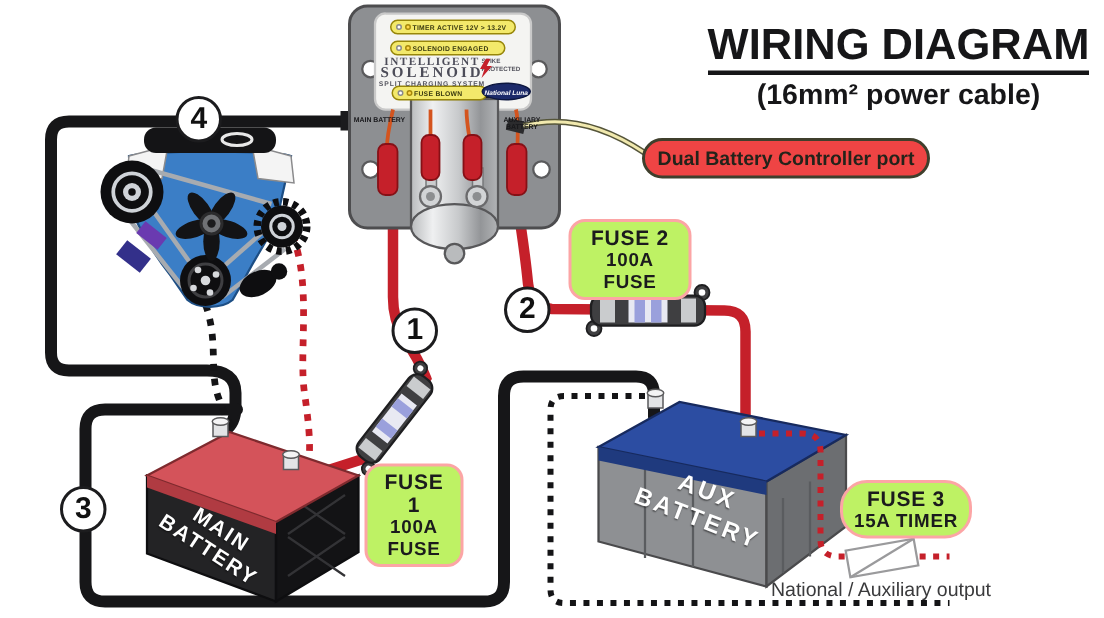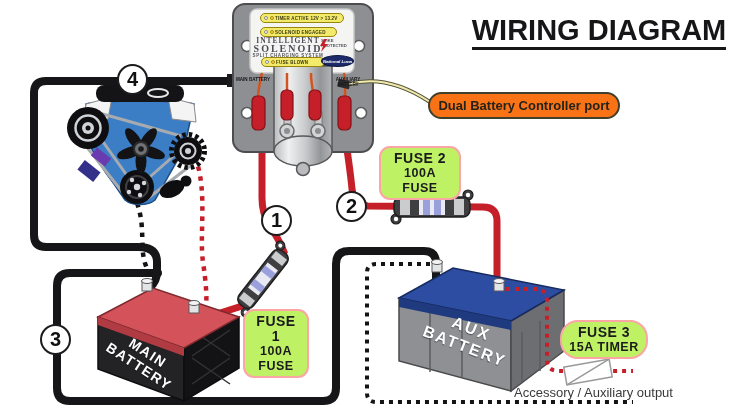--- a/index.html
+++ b/index.html
@@ -9,21 +9,21 @@
   .abs{position:absolute;}
   svg{position:absolute;left:0;top:0;}
 
   
   .title-block{left:468px;top:14px;width:262px;text-align:center;}
   .title-main{display:inline-block;font-size:29px;font-weight:bold;color:#161618;
               letter-spacing:0px;border-bottom:3px solid #161618;padding-bottom:1px;line-height:32px;}
   .title-sub{font-size:19px;font-weight:bold;color:#161618;margin-top:3px;}
 
   
-  .port-pill{left:428px;top:92px;width:192px;height:27px;background:#f97316;border:2px solid #3f3f2c;
+  .port-pill{left:428px;top:92px;width:192px;height:27px;background:#ef4444;border:2px solid #3f3f2c;
              border-radius:14px;display:flex;align-items:center;justify-content:center;
              font-size:13px;font-weight:bold;color:#23231a;}
 
   
   .fuse-label{background:#bef264;border:2px solid #fca5a5;border-radius:11px;text-align:center;
               padding:3px 6px 2px 6px;color:#1b1b1d;line-height:15px;}
   .fuse-name{font-size:14px;font-weight:bold;letter-spacing:.5px;}
   .fuse-rating{font-size:12.5px;font-weight:bold;letter-spacing:.5px;}
   #fuse1-label{left:243px;top:309px;width:66px;}
   #fuse2-label{left:379px;top:146px;width:82px;}
@@ -298,20 +298,21 @@
     </g>
 
     <g transform="translate(588,372) rotate(-10)">
       <rect x="-23" y="-9" width="46" height="18" fill="#fff" stroke="#9a9a9c" stroke-width="1.5"></rect>
       <line x1="-23" y1="9" x2="23" y2="-9" stroke="#9a9a9c" stroke-width="1.5"></line>
     </g>
   </svg>
 
   <div class="abs title-block">
     <div class="title-main">WIRING DIAGRAM</div>
+    <div class="title-sub">(16mm² power cable)</div>
   </div>
 
   <div class="abs port-pill">Dual Battery Controller port</div>
 
   <div class="abs fuse-label" id="fuse1-label">
     <div class="fuse-name">FUSE 1</div>
     <div class="fuse-rating">100A  FUSE</div>
   </div>
   <div class="abs fuse-label" id="fuse2-label">
     <div class="fuse-name">FUSE 2</div>
@@ -329,21 +330,21 @@
 
   <div class="abs batt-text" id="main-batt-text">
     <div>MAIN</div>
     <div>BATTERY</div>
   </div>
   <div class="abs batt-text" id="aux-batt-text">
     <div>AUX</div>
     <div>BATTERY</div>
   </div>
 
-  <div class="abs accessory-label">Accessory / Auxiliary output</div>
+  <div class="abs accessory-label">National / Auxiliary output</div>
 
   <div class="abs led-pill" id="led-1">
     <i class="dot dot-w"></i>
       <i class="dot dot-y"></i>
     <span>TIMER ACTIVE 12V &gt; 13.2V</span>
   </div>
   <div class="abs led-pill" id="led-2">
     <i class="dot dot-w"></i>
       <i class="dot dot-y"></i>
     <span>SOLENOID ENGAGED</span>

